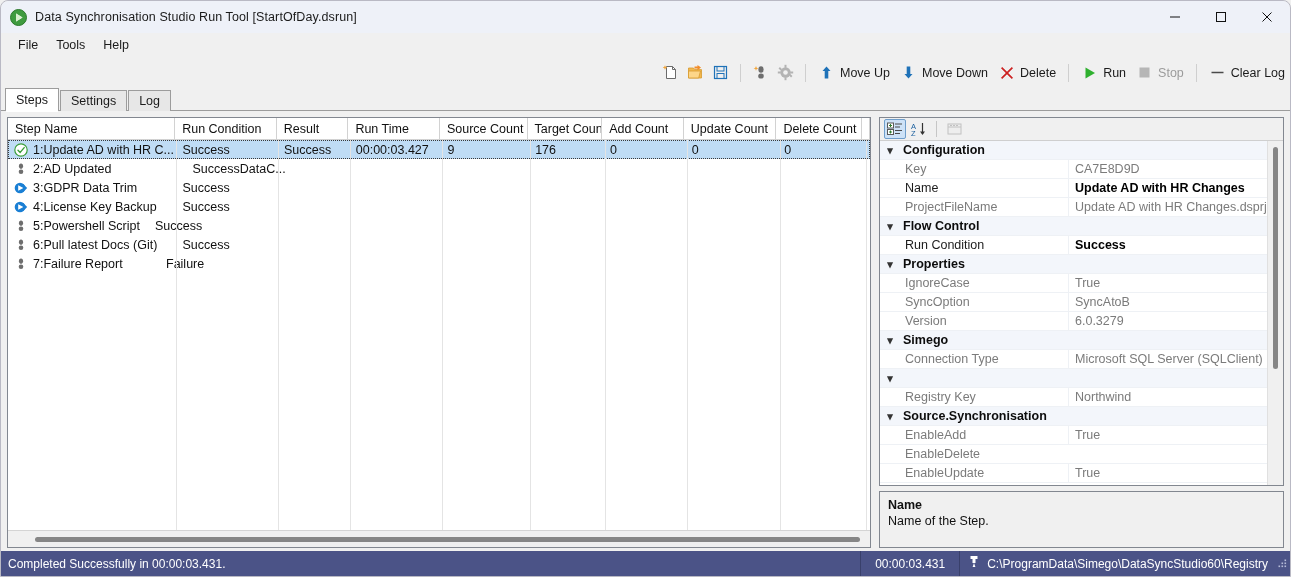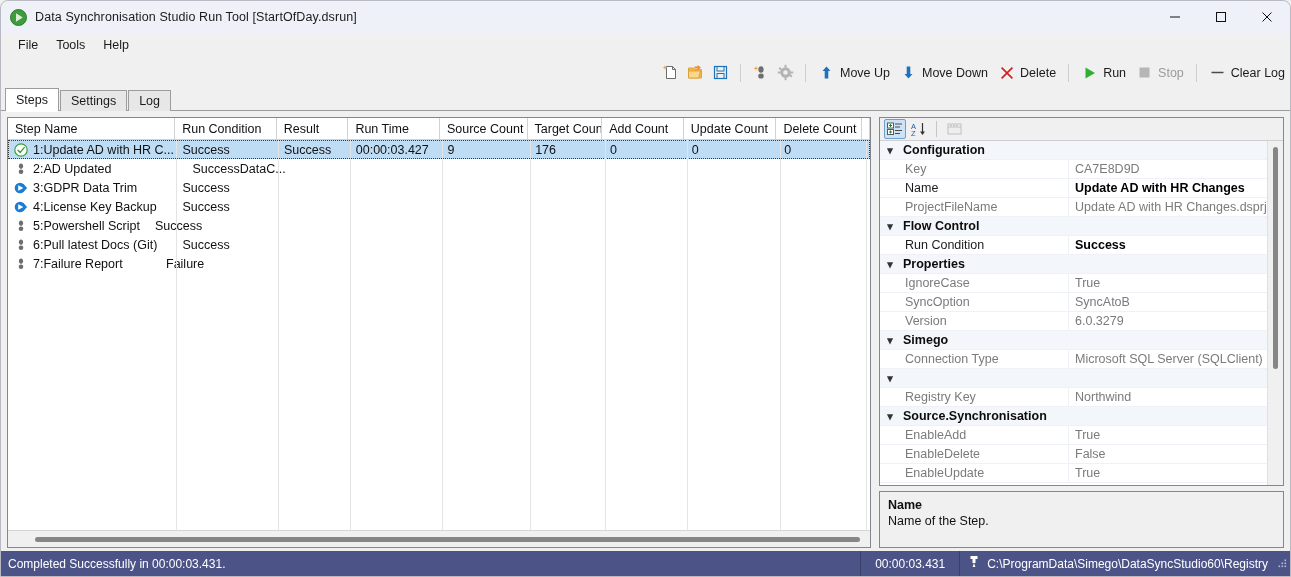--- a/index.html
+++ b/index.html
@@ -837,21 +837,20 @@
 
             <div class="prop-row">
               <span class="chev"></span>
               <span class="pname dim">EnableAdd</span>
               <span class="pval dim">True</span>
             </div>
 
             <div class="prop-row">
               <span class="chev"></span>
               <span class="pname dim">EnableDelete</span>
-              <span class="pval dim">False</span>
             </div>
 
             <div class="prop-row">
               <span class="chev"></span>
               <span class="pname dim">EnableUpdate</span>
               <span class="pval dim">True</span>
             </div>
 
           </div>
 

